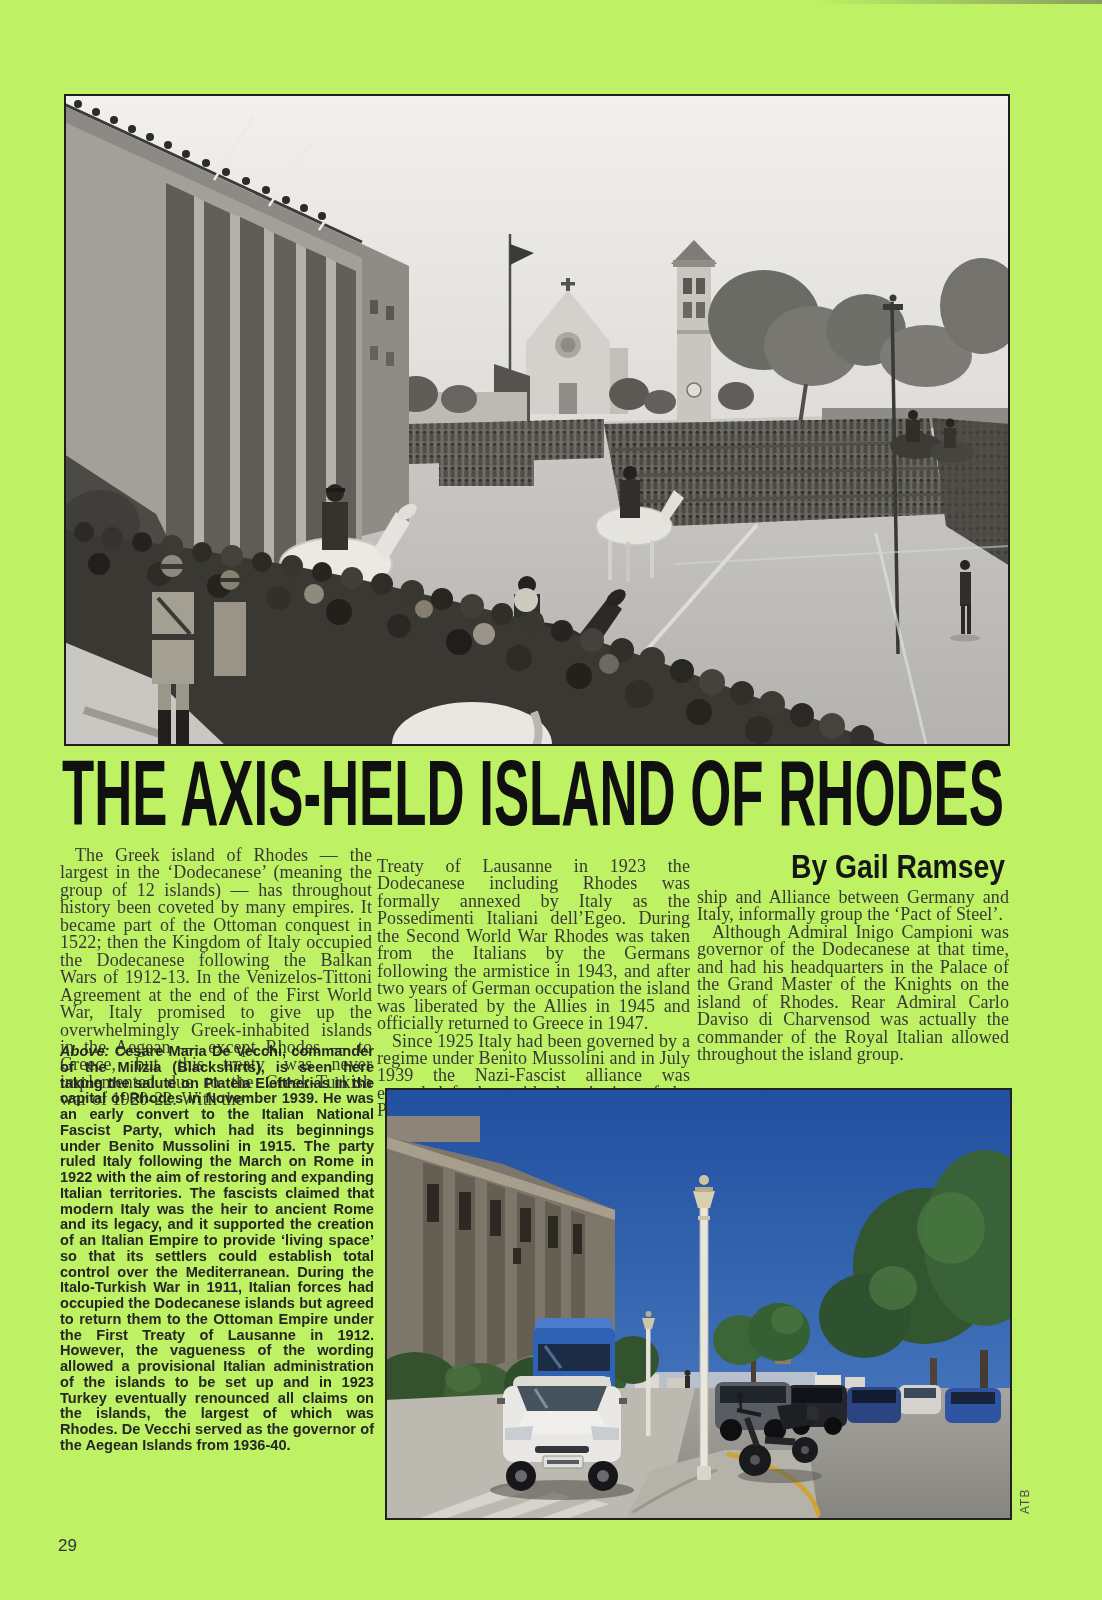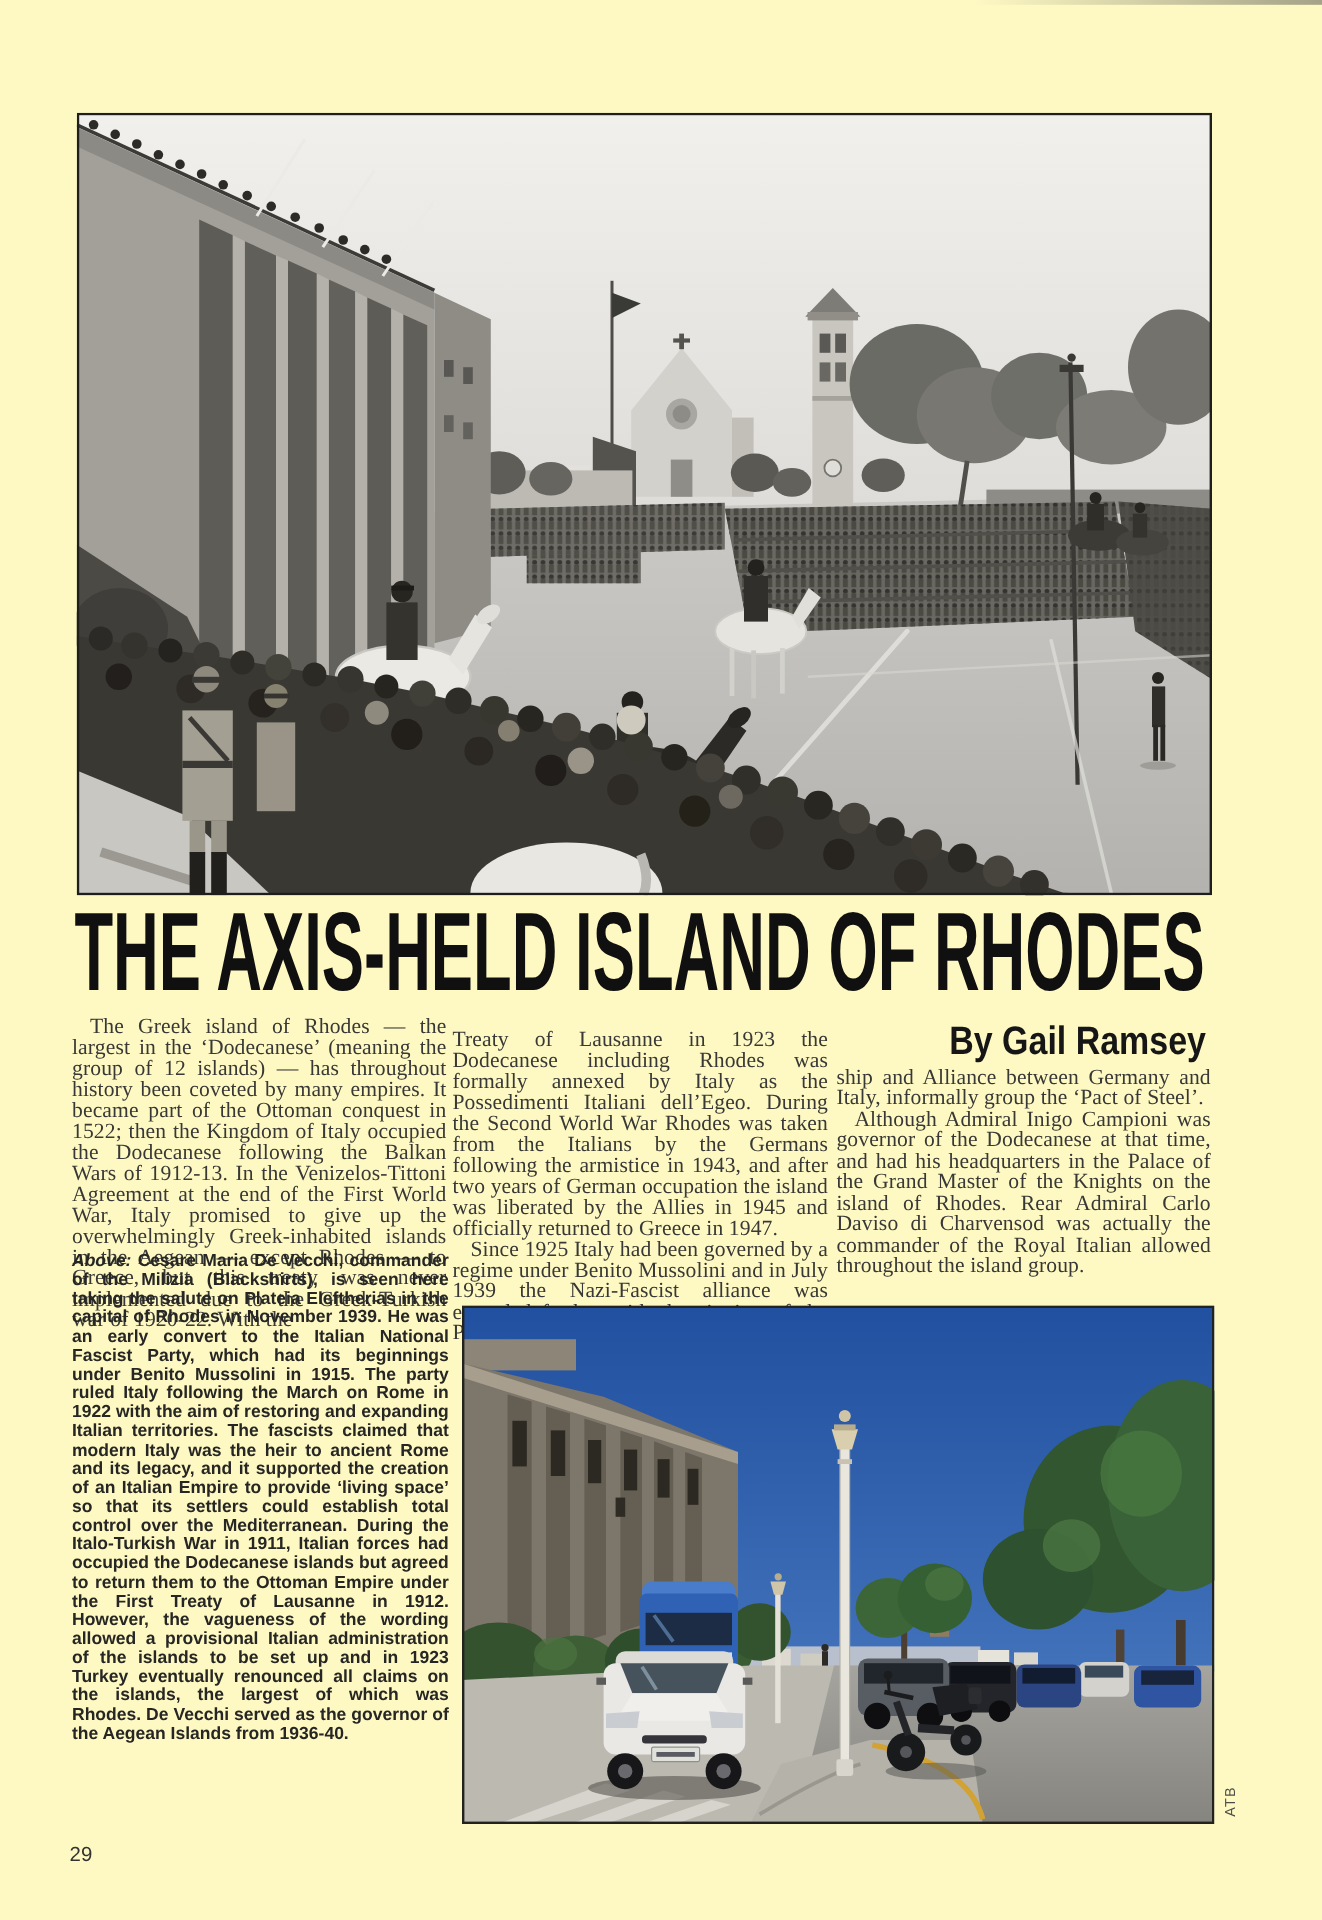--- a/index.html
+++ b/index.html
@@ -1,16 +1,16 @@
 <!DOCTYPE html>
 <html><head>
 <meta charset="utf-8">
 <style>
   html,body{margin:0;padding:0;background:#9a9a9a;}
-  .page{position:relative;width:1102px;height:1600px;background:#fef9c3;overflow:hidden;
+  .page{position:relative;width:1102px;height:1600px;background:#bef264;overflow:hidden;
         font-family:"Liberation Serif","DejaVu Serif",serif;}
   .scan-edge{position:absolute;right:0;top:0;width:290px;height:4px;
              background:linear-gradient(to right,rgba(120,120,118,0),rgba(90,90,88,.55));}
   .photo{position:absolute;}
   .photo svg{display:block;}
   .headline{position:absolute;left:60px;top:754px;width:946px;height:80px;}
   .byline{position:absolute;left:787px;top:846px;width:220px;height:42px;}
   .col{position:absolute;text-align:justify;font-size:18px;line-height:17.45px;color:#383836;
        letter-spacing:.1px;}
   .col p{margin:0;}

